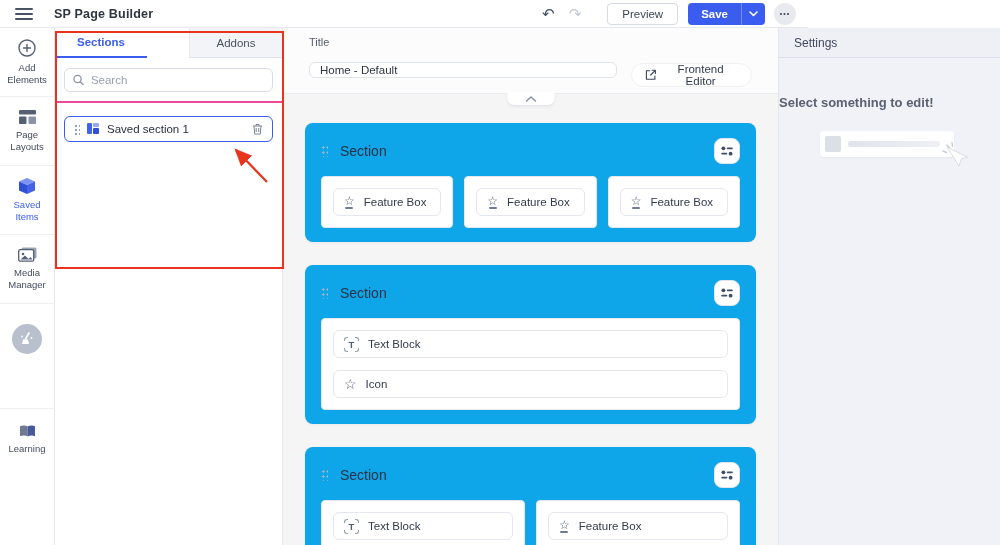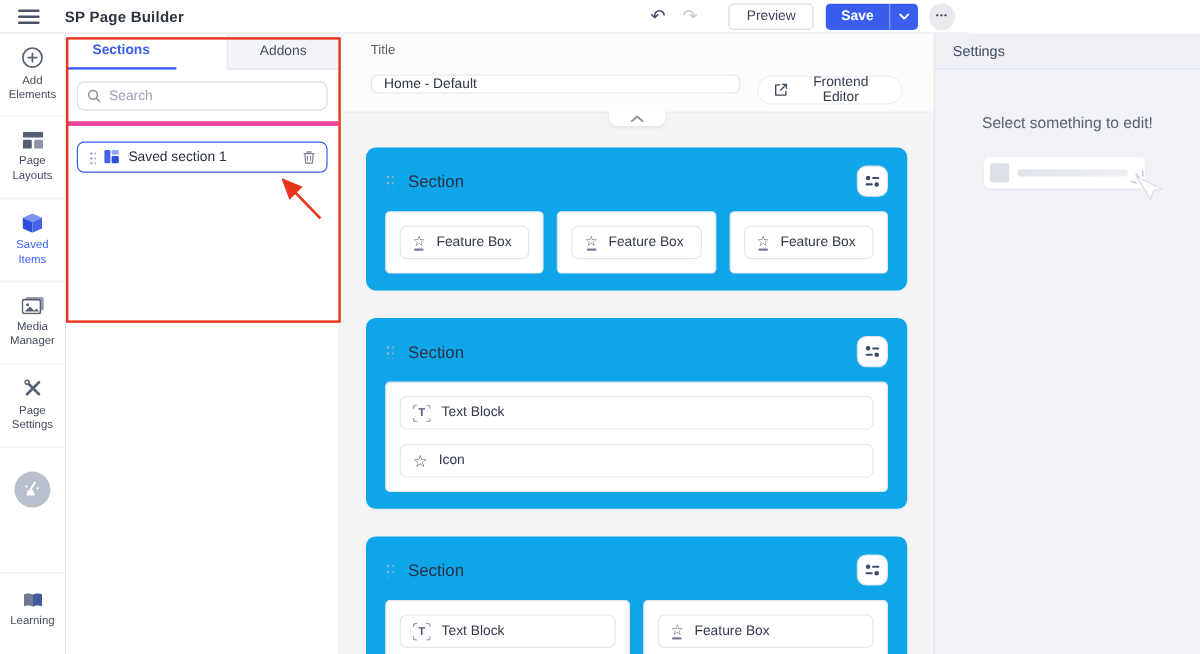--- a/index.html
+++ b/index.html
@@ -31,21 +31,21 @@
   .cache-circle{width:30px;height:30px;border-radius:50%;background:#b9c0cd;display:flex;align-items:center;justify-content:center;cursor:pointer;}
   .learn-zone{border-top:1px solid #eff0f4;flex:1;display:flex;flex-direction:column;align-items:center;justify-content:flex-start;padding-top:16px;gap:5px;cursor:pointer;}
   .learn-zone .lbl{font-size:9.5px;color:#434b5c;}
 
   
   .left-panel{position:absolute;left:55px;top:28px;width:228px;height:517px;background:#fff;border-right:1px solid #e6e8ef;}
   .tabs{display:flex;height:30px;gap:42px;}
   .tab{flex:1;display:flex;align-items:center;justify-content:center;font-size:11.5px;cursor:pointer;}
   .tab.active{background:#fff;color:#3a5df0;font-weight:bold;border-bottom:2px solid #3a5df0;}
   .tab.inactive{background:#f3f4f8;color:#4a5160;border-bottom:1px solid #e3e5ec;border-left:1px solid #e7e9ef;}
-  .search-zone{padding:10px 9px 9px;border-bottom:4px solid #ec4899;}
+  .search-zone{padding:10px 9px 9px;border-bottom:2px solid #ec4899;}
   .search-box{height:24px;border:1px solid #d9dce5;border-radius:6px;display:flex;align-items:center;padding:0 8px;gap:7px;background:#fff;}
   .search-box input{border:none;outline:none;font-size:11.5px;color:#2c3342;width:100%;background:transparent;font-family:inherit;}
   .search-box input::placeholder{color:#9aa1af;}
   .items-zone{padding:13px 9px;}
   .saved-item{height:26px;border:1px solid #3a5df0;border-radius:6px;background:#fff;display:flex;align-items:center;padding:0 9px;gap:7px;cursor:grab;}
   .saved-item .name{font-size:11.5px;color:#2b3040;flex:1;}
   .dots6{width:6px;height:11px;background-image:radial-gradient(#90a0c4 1px,transparent 1.1px);background-size:4px 4px;background-position:0 0;flex:none;}
   .grid-ic{width:13px;height:12px;display:grid;grid-template-columns:5px 6px;grid-template-rows:4px 6px;gap:1px;flex:none;}
   .grid-ic i{display:block;border-radius:1px;}
   .grid-ic .a{background:#93a8f8;}
@@ -77,21 +77,21 @@
   .tb-ic{position:relative;width:15px;height:15px;display:inline-flex;align-items:center;justify-content:center;font-size:9.5px;font-weight:bold;color:#4e5a78;flex:none;}
   .tb-ic i{position:absolute;width:4px;height:4px;border:0 solid #939cb3;}
   .tb-ic .tl{top:0;left:0;border-top-width:1.5px;border-left-width:1.5px;border-top-left-radius:3px;}
   .tb-ic .tr{top:0;right:0;border-top-width:1.5px;border-right-width:1.5px;border-top-right-radius:3px;}
   .tb-ic .bl{bottom:0;left:0;border-bottom-width:1.5px;border-left-width:1.5px;border-bottom-left-radius:3px;}
   .tb-ic .br{bottom:0;right:0;border-bottom-width:1.5px;border-right-width:1.5px;border-bottom-right-radius:3px;}
 
   
   .right-panel{position:absolute;left:778px;top:28px;width:222px;height:517px;background:#f0f2f7;border-left:1px solid #e3e5ec;}
   .rp-header{height:30px;background:#eef0f5;border-bottom:1px solid #dde0ea;display:flex;align-items:center;padding:0 15px;font-size:12px;color:#3f4a5f;}
-  .rp-empty{margin-top:37px;text-align:center;font-size:13px;color:#5a6170;}
+  .rp-empty{margin-top:37px;font-size:13px;color:#5a6170;font-weight:bold;}
   .illus{position:relative;width:140px;margin:21px auto 0;}
   .illus-bar{width:134px;height:26px;background:#fff;border-radius:4px;box-shadow:0 1px 2px rgba(30,40,80,.05);display:flex;align-items:center;padding:0 5px;gap:7px;}
   .illus-sq{width:16px;height:16px;background:#dcdfe6;border-radius:2px;flex:none;}
   .illus-line{height:6px;width:92px;border-radius:3px;background:linear-gradient(to right,#e0e3ea,#eef0f5);}
   .cursor-wrap{position:absolute;right:-12px;top:8px;}
 
   
   .annot-rect{position:absolute;left:55px;top:31px;width:229px;height:238px;border:2px solid #e8341c;z-index:9;pointer-events:none;}
   .annot-svg{position:absolute;inset:0;width:1000px;height:545px;z-index:9;pointer-events:none;}
 </style>
@@ -147,30 +147,20 @@
       <span class="lbl">Saved Items</span>
     </div>
     <div class="nav-item">
       <svg width="19" height="15" viewBox="0 0 19 15">
         <rect x="3.5" y="0.5" width="15" height="11" rx="1.5" fill="#9aa3b5"></rect>
         <rect x="0.7" y="2.7" width="15" height="11.5" rx="1.5" fill="#fff" stroke="#566074" stroke-width="1.3"></rect>
         <circle cx="5" cy="7" r="1.3" fill="#566074"></circle>
         <path d="M2.5 12.5 L7 8.5 L10.5 12 L12.5 10 L14.5 12.5 Z" fill="#566074"></path>
       </svg>
       <span class="lbl">Media Manager</span>
-    </div>
-    <div class="nav-item">
-      <svg width="17" height="17" viewBox="0 0 17 17">
-        <g stroke="#566074" stroke-width="2.2" stroke-linecap="round">
-          <line x1="3.5" y1="3.5" x2="13.5" y2="13.5"></line>
-          <line x1="13.5" y1="3.5" x2="3.5" y2="13.5"></line>
-        </g>
-        <circle cx="3.5" cy="3.5" r="1.7" fill="#fff" stroke="#566074" stroke-width="1.2"></circle>
-      </svg>
-      <span class="lbl">Page Settings</span>
     </div>
     <div class="util-zone">
       <div class="cache-circle">
         <svg width="14" height="14" viewBox="0 0 14 14">
           <line x1="9" y1="1" x2="5.5" y2="7" stroke="#fff" stroke-width="1.6" stroke-linecap="round"></line>
           <path d="M3 7.5 L8 7.5 L9 12 L2 12 Z" fill="#fff"></path>
           <circle cx="11.5" cy="6" r="0.9" fill="#fff"></circle>
           <circle cx="2" cy="4.5" r="0.9" fill="#fff"></circle>
         </svg>
       </div>

